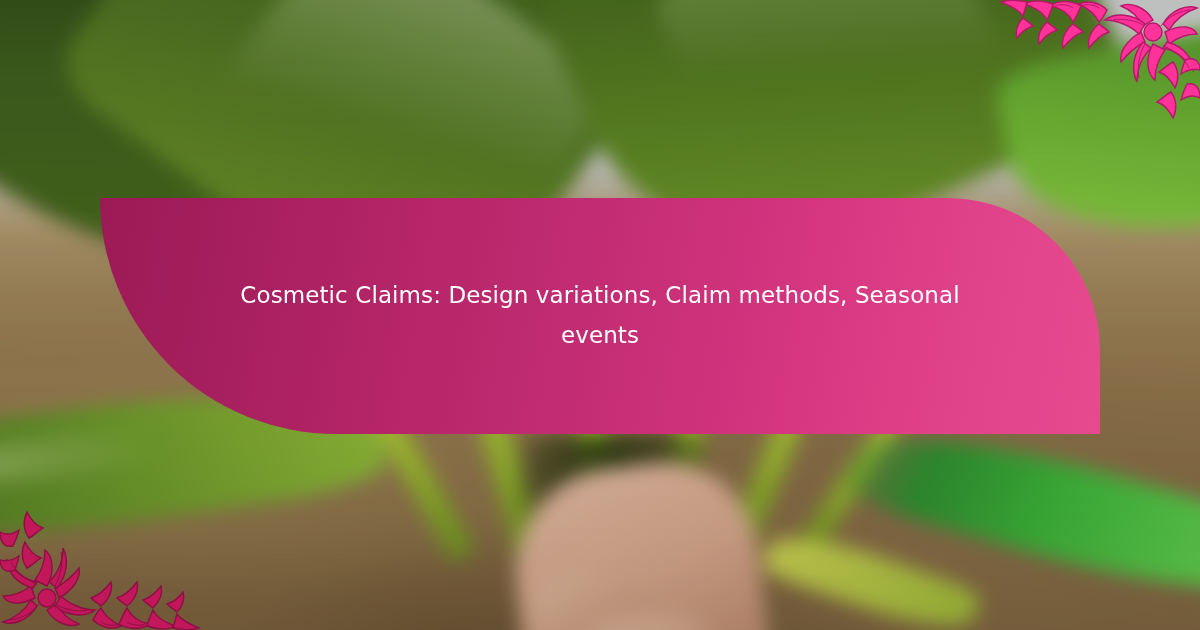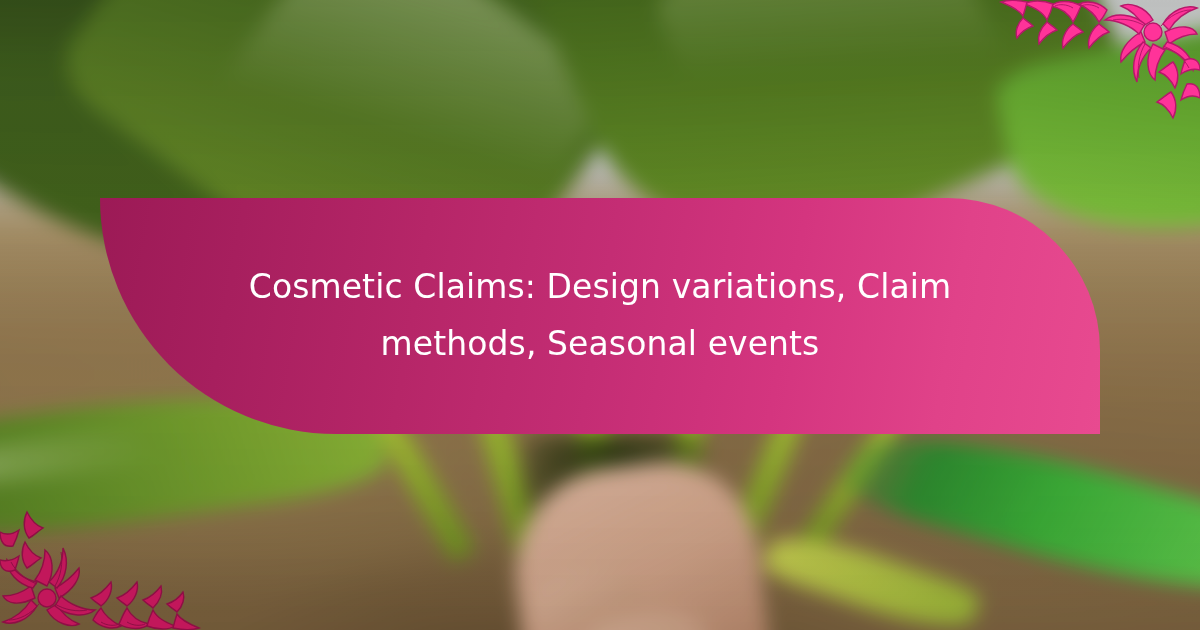--- a/index.html
+++ b/index.html
@@ -188,21 +188,21 @@
     display:flex;
     align-items:center;
     justify-content:center;
   }
 
   .banner-title {
     width:760px;
     text-align:center;
     color:#ffffff;
     font-family:"DejaVu Sans", sans-serif;
-    font-size:33px;
+    font-size:23px;
     font-weight:400;
     line-height:1.72;
     letter-spacing:.1px;
     padding:0 10px;
   }
 
   
   .ornament {
     position:absolute;
     width:205px; height:120px;

